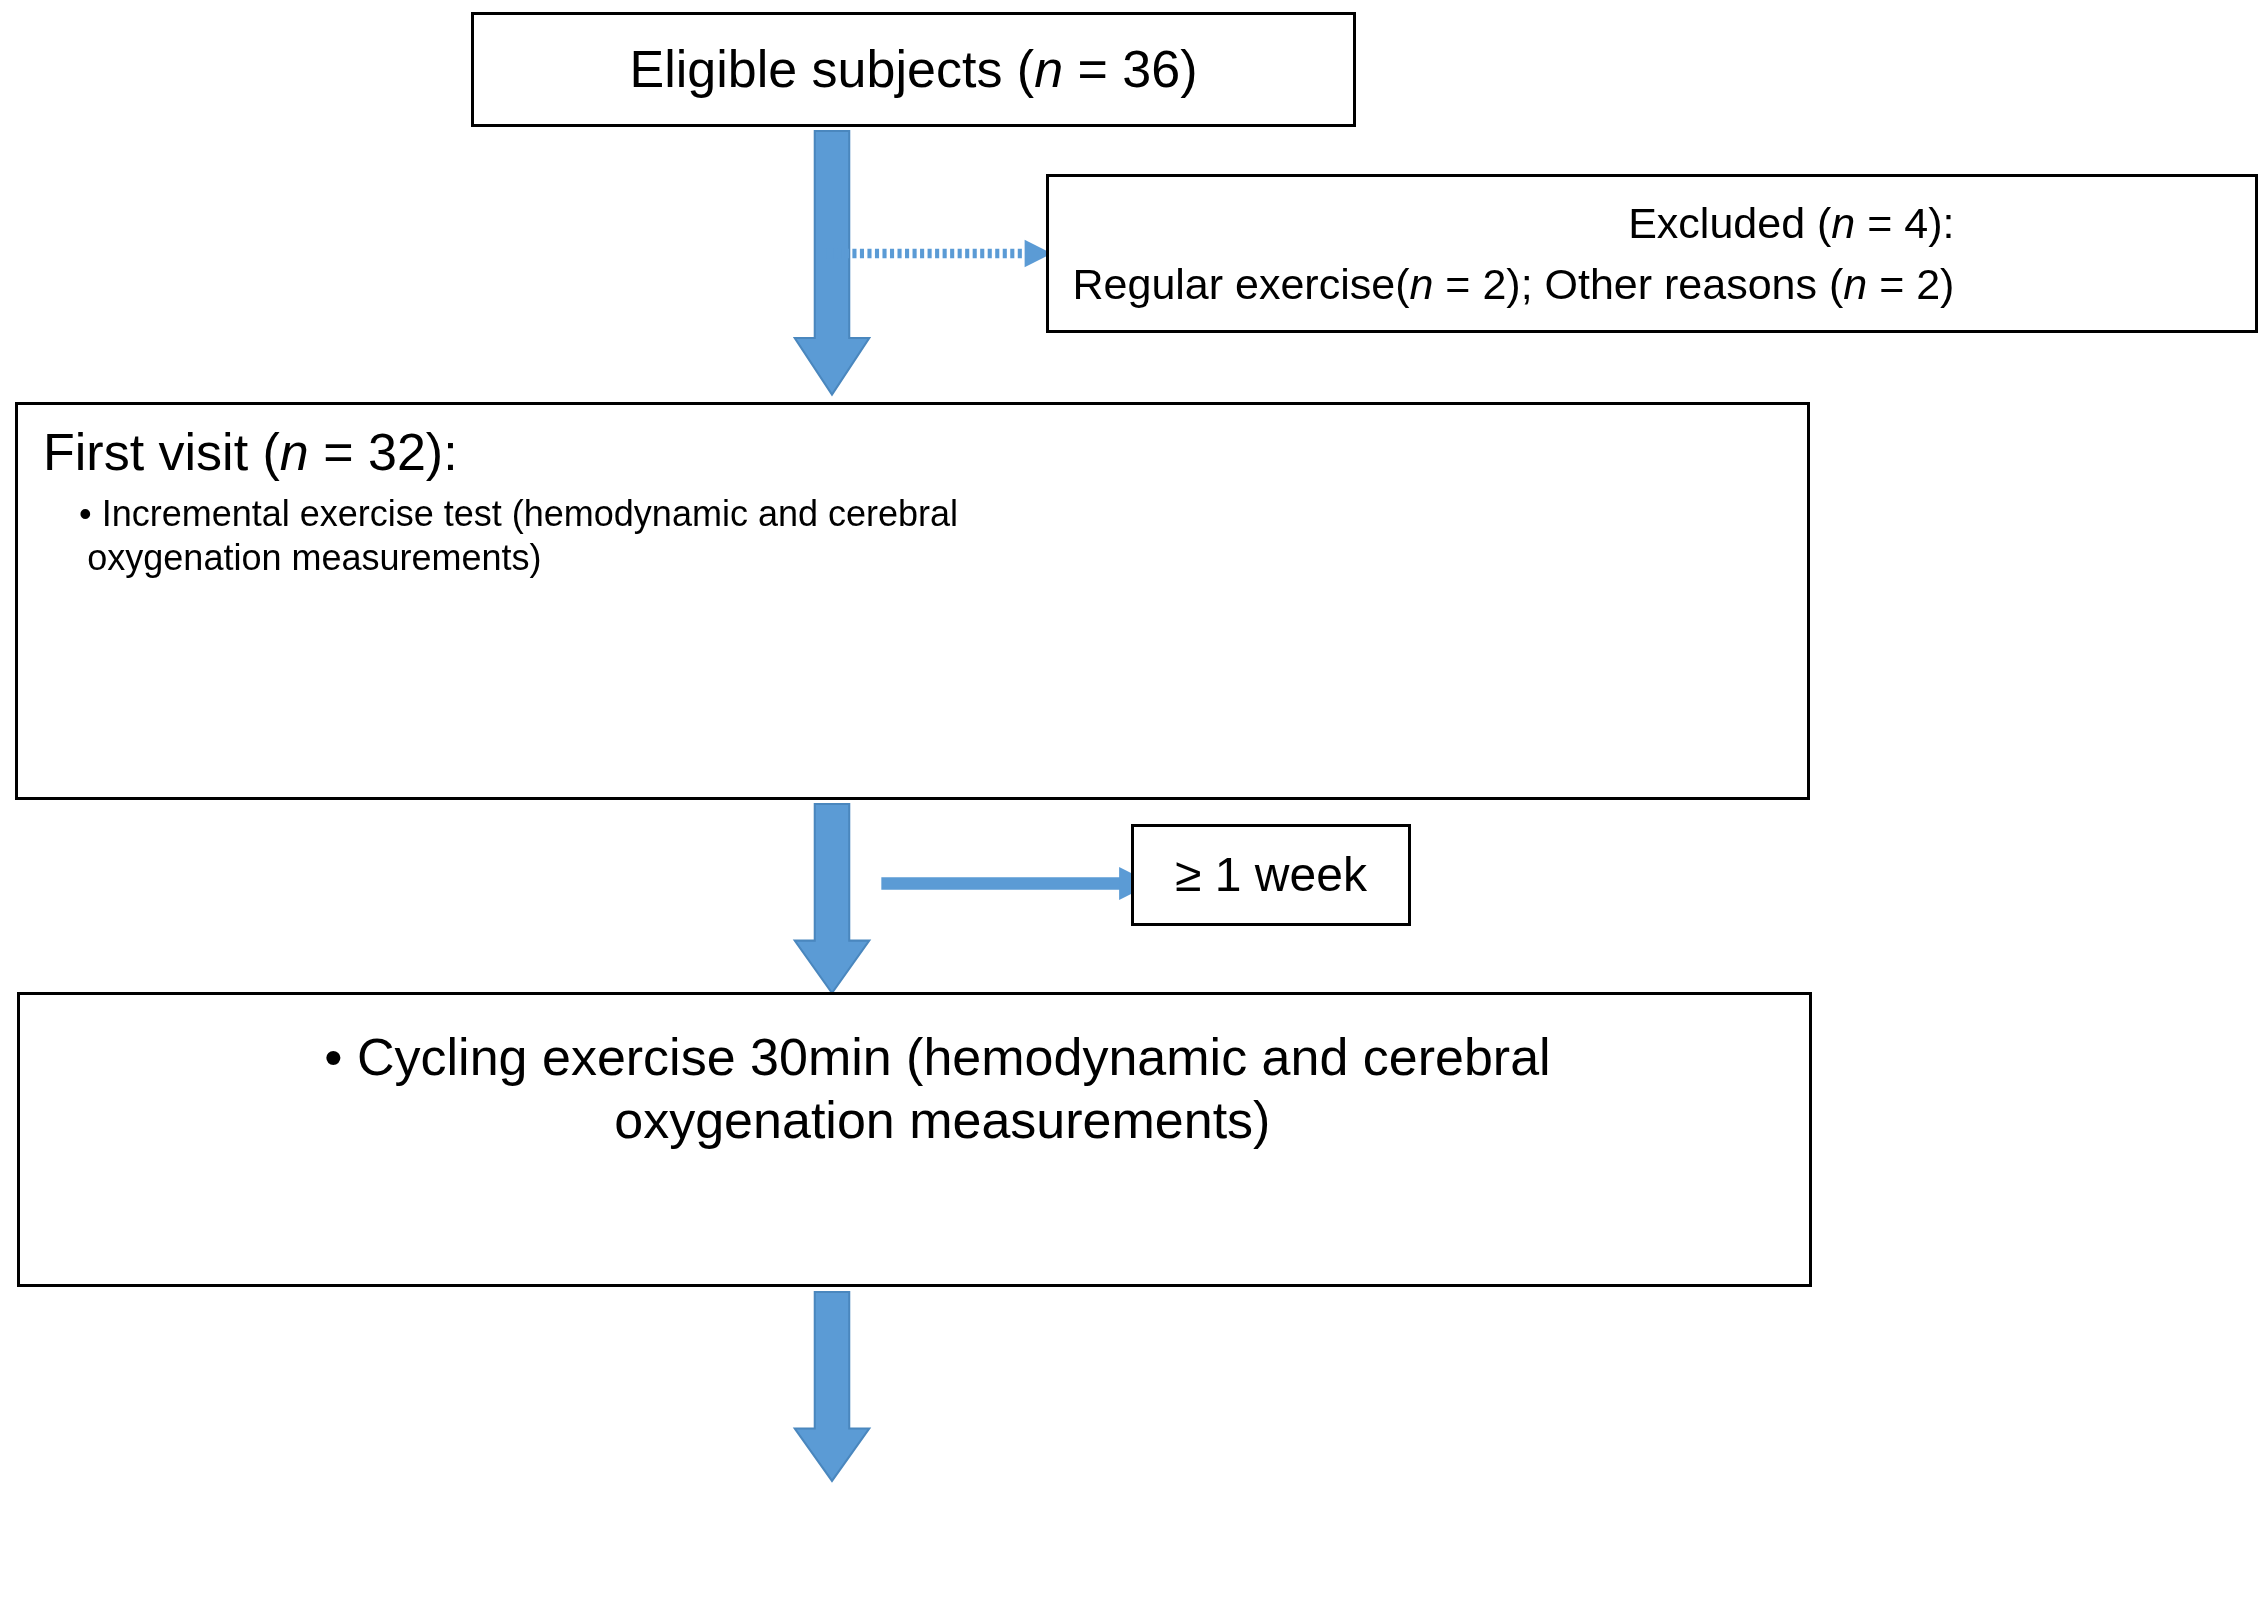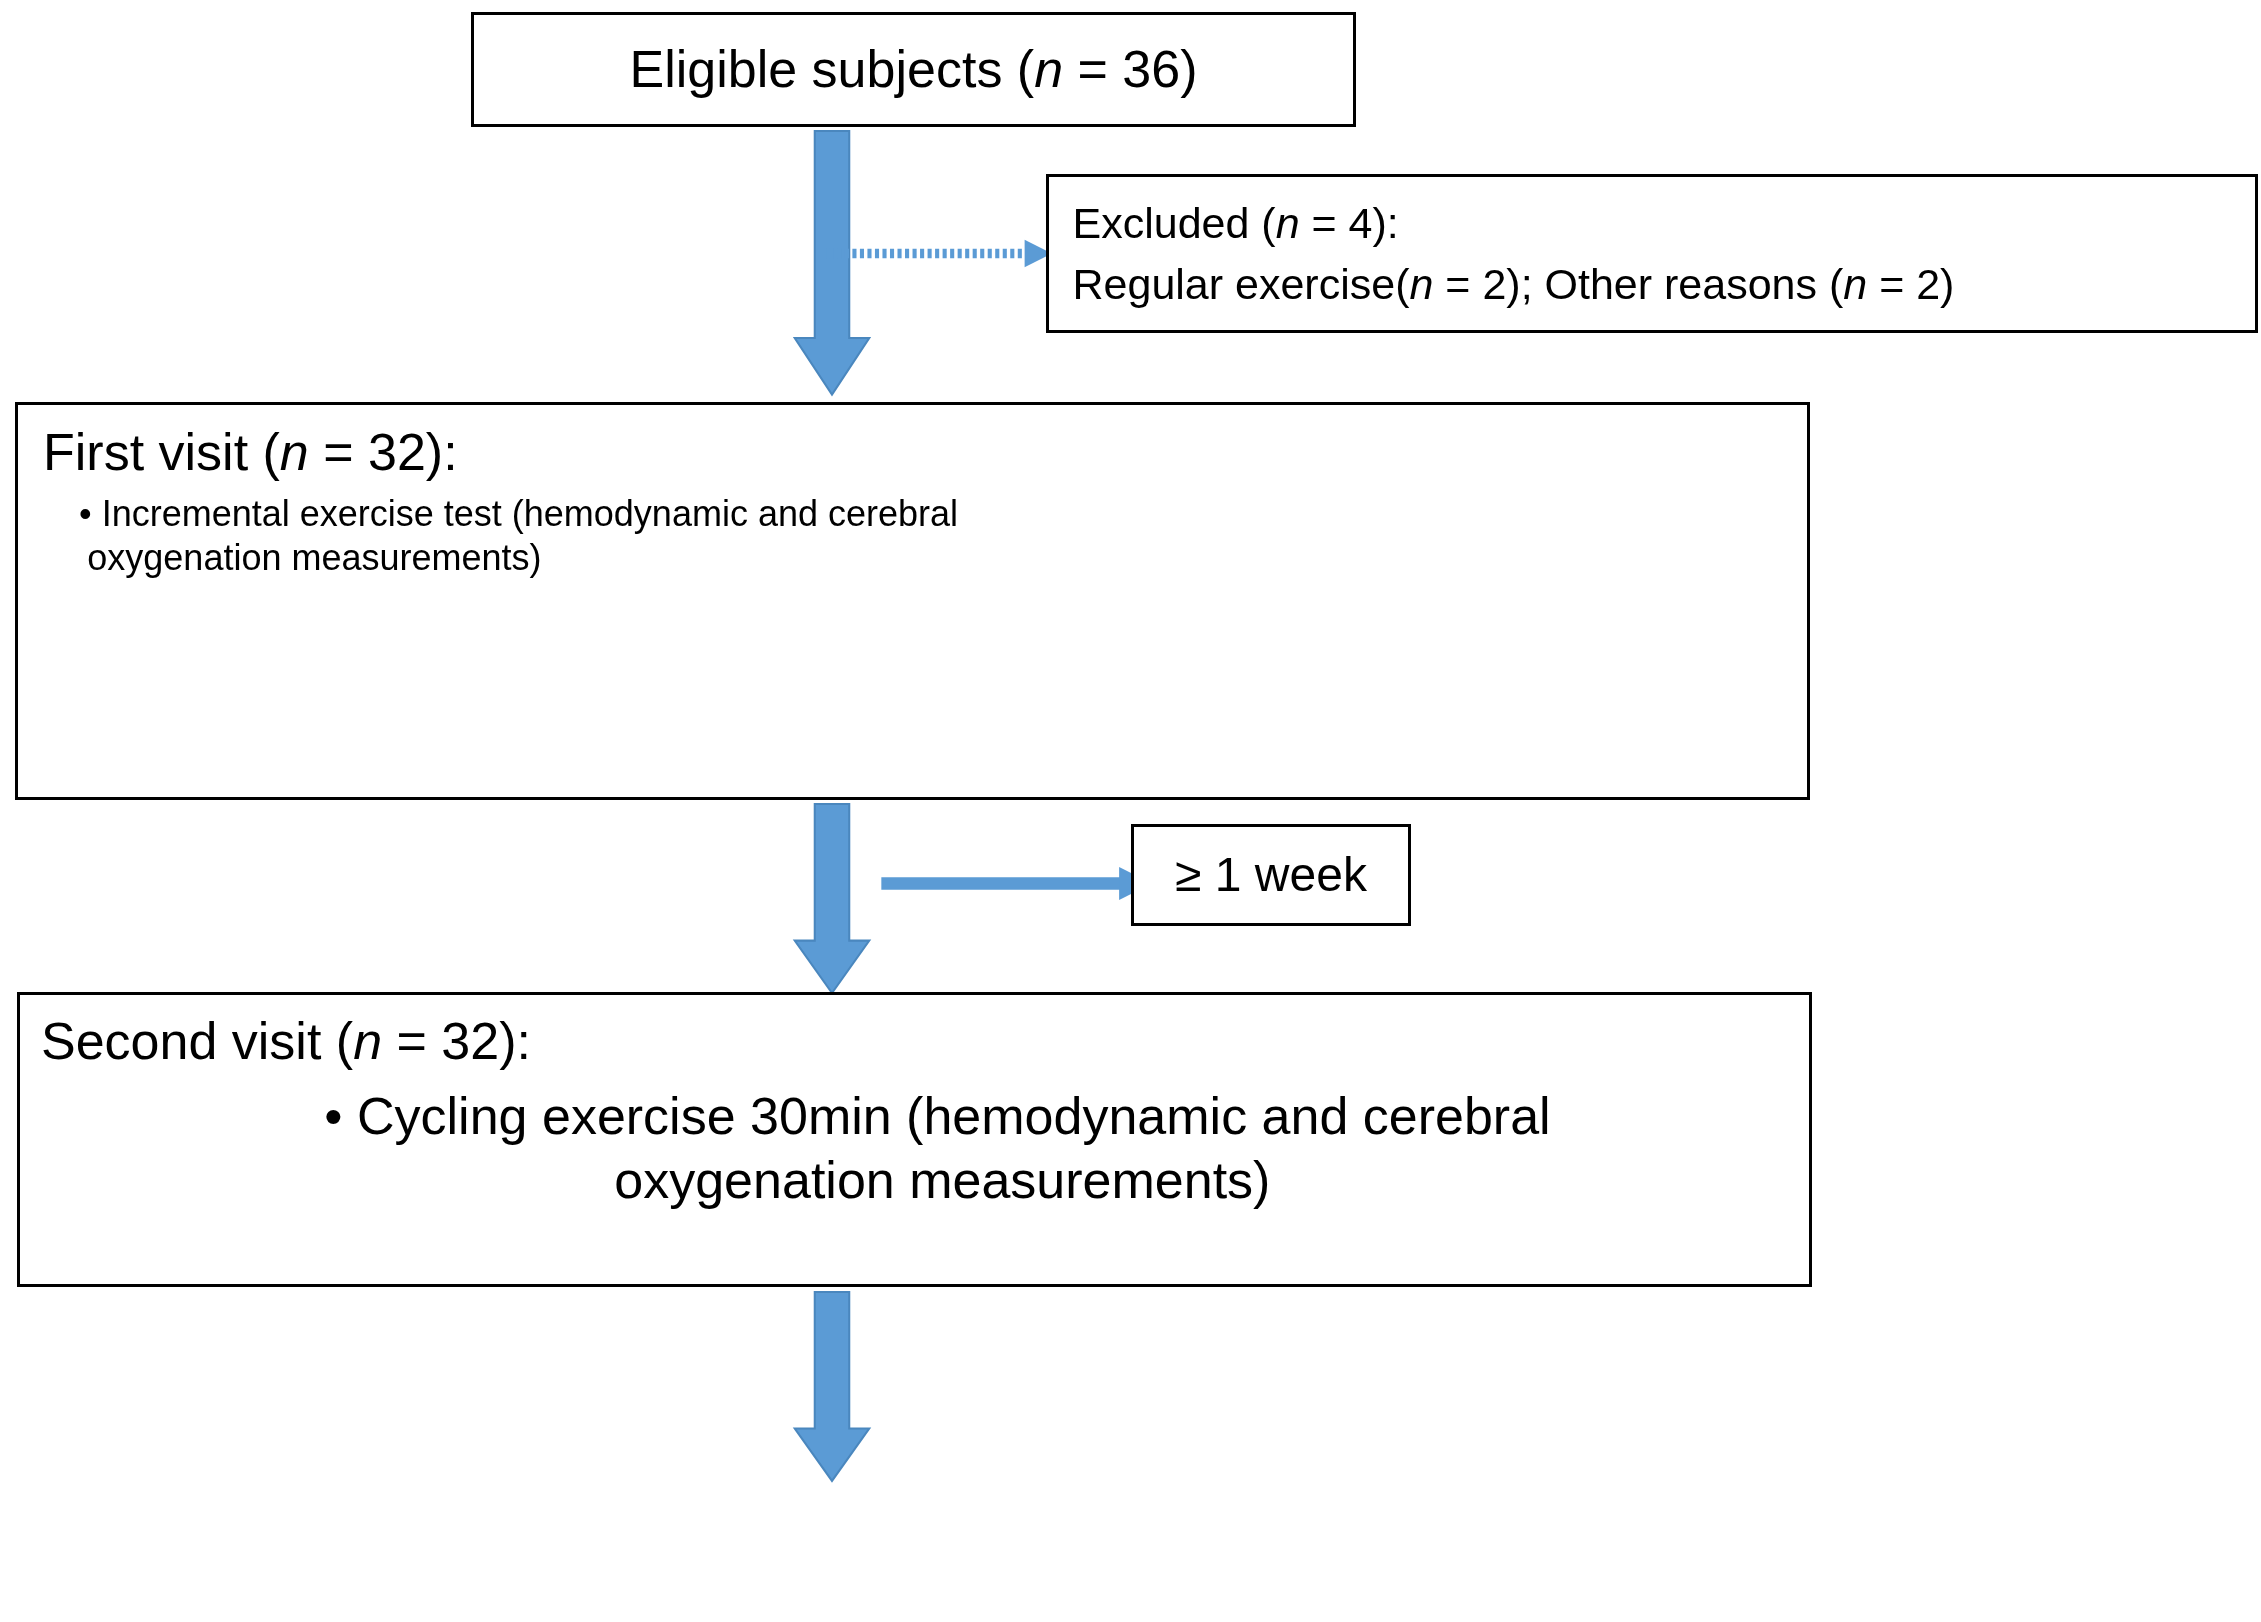--- a/index.html
+++ b/index.html
@@ -38,21 +38,21 @@
     transform: translate(-50%, -50%);
   }
   #box-excluded {
     left: 1046px; top: 174px; width: 1212px; height: 159px;
   }
   #box-excluded .lines {
     position: absolute;
     left: 23.5px; top: 50%;
     transform: translateY(-50%);
   }
-  #box-excluded .ln { font-size: 43px; line-height: 1.42; white-space: nowrap; }
+  #box-excluded .ln { font-size: 43px; line-height: 1.42; white-space: nowrap; text-align: right; }
 
   #box-first {
     left: 15px; top: 402px; width: 1795px; height: 398px;
   }
   #box-first .pad { position: absolute; left: 25px; top: 18px; right: 14px; }
   #box-first .heading { font-size: 52px; line-height: 1.15; white-space: nowrap; }
   #box-first .bullet-1 {
     font-size: 52px; line-height: 1.15; margin-top: 14px; padding-left: 41px; white-space: nowrap;
   }
   #box-first .bullet-2 {
@@ -142,21 +142,20 @@
     <line x1="0" y1="30" x2="352" y2="30" stroke="#5B9BD5" stroke-width="18"></line>
     <polygon points="348,6 396,30 348,54" fill="#5B9BD5"></polygon>
   </svg>
 
   <div class="box" id="box-week">
     <div class="box-text">≥ 1 week</div>
   </div>
 
   <div class="box" id="box-second">
     <div class="pad">
-      <div class="heading"><span>Second visit (</span><span class="it">n</span><span> = 32):</span></div>
 
       <div class="bullet-1"><span>•</span>&nbsp;<span>Cycling exercise 30min (hemodynamic and cerebral</span><span class="cont">oxygenation measurements)</span></div>
     </div>
   </div>
 
   <svg class="arrow-svg" id="arrow-down-3" width="138" height="200" viewBox="0 0 200 290">
     <polygon points="29,0 79,0 79,198 108,198 54,274 0,198 29,198" transform="translate(46,0)" fill="#5B9BD5" stroke="#4A87BE" stroke-width="3"></polygon>
   </svg>
 
 

